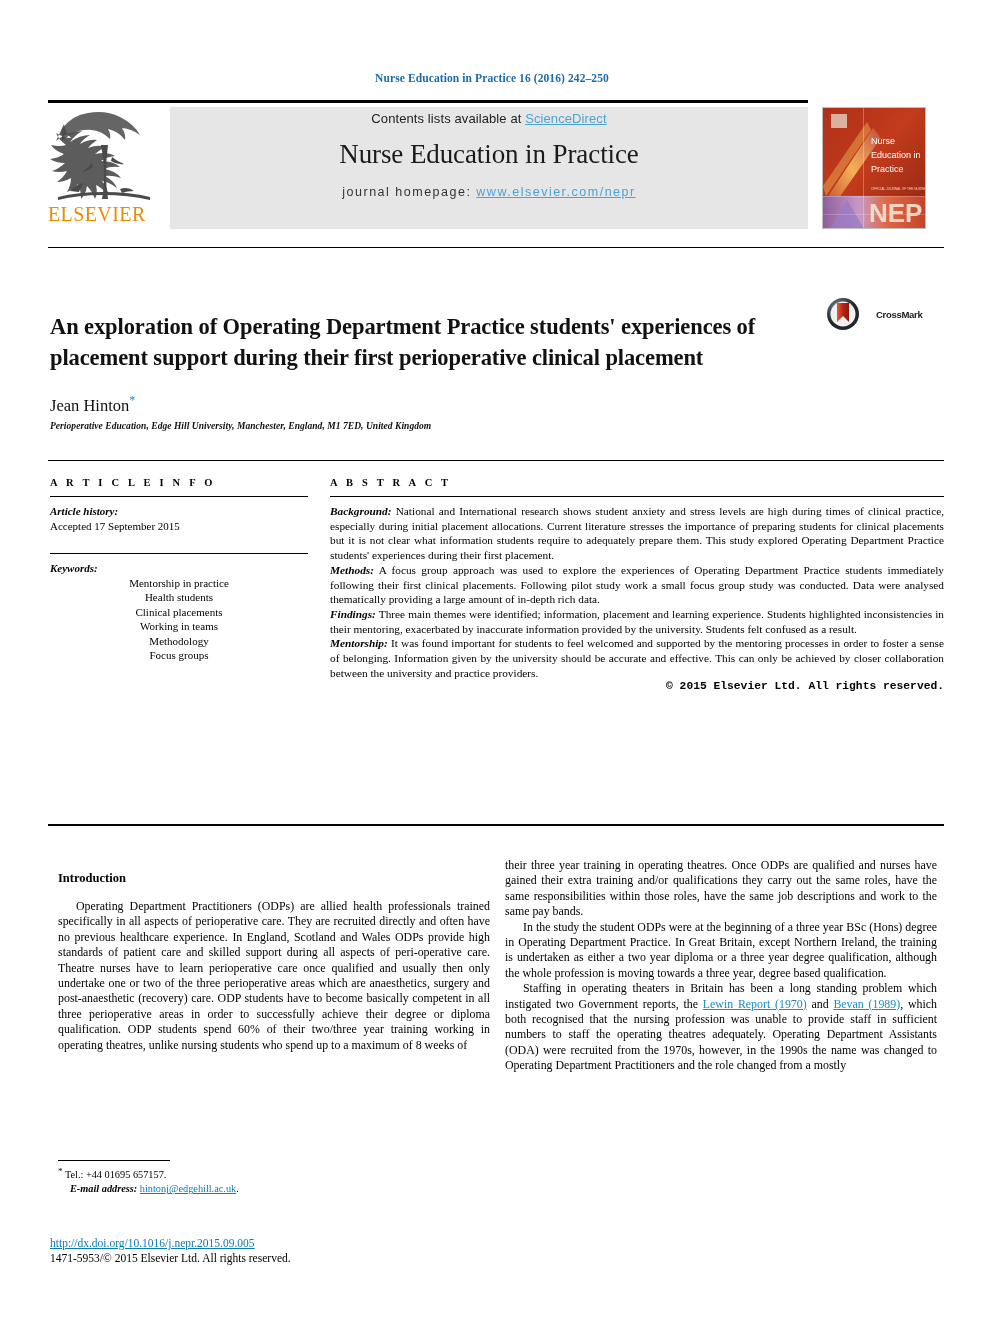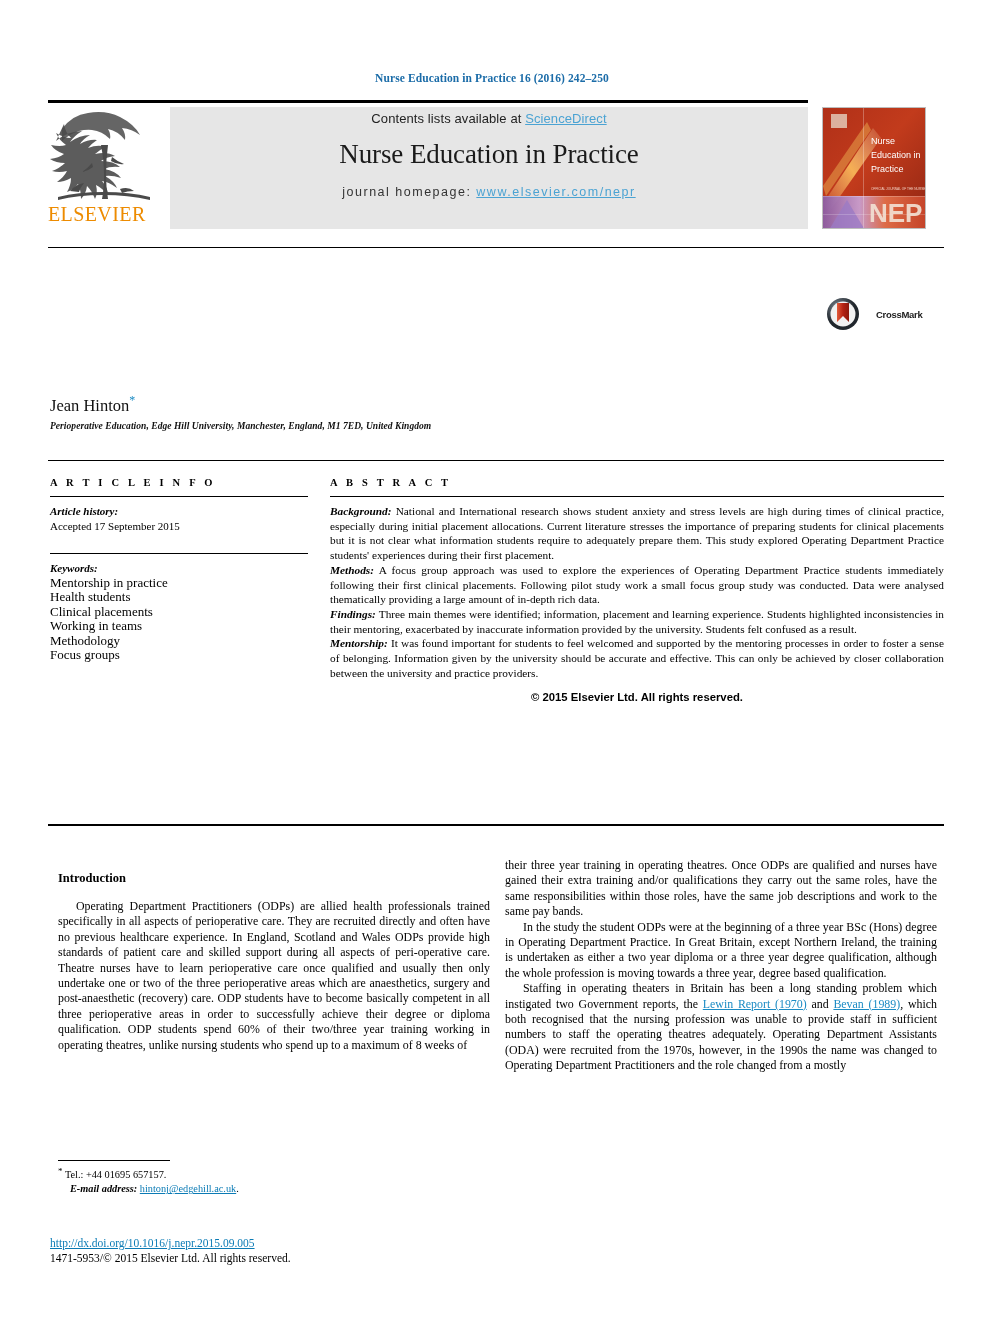--- a/index.html
+++ b/index.html
@@ -222,41 +222,42 @@
     line-height: 14.5px;
     color: #000;
   }
   .kw-list {
     margin: 0;
     padding: 0;
     list-style: none;
   }
   .kw-list li {
     font-family: "Liberation Serif", serif;
-    font-size: 13px;
+    font-size: 11px;
     line-height: 14.5px;
+    text-align: center;
   }
   .abs-para {
     font-family: "Liberation Serif", serif;
     font-size: 11.3px;
     line-height: 14.7px;
     text-align: justify;
     color: #000;
     margin: 0;
   }
   .abs-para .lead {
     font-style: italic;
     font-weight: bold;
   }
   .copyright {
-    font-family: Liberation Sans, sans-serif;
+    font-family: Liberation Mono, monospace;
     font-size: 11.3px;
-    text-align: center;
-    font-weight: bold;
-    margin-top: 11px;
+    text-align: right;
+    font-weight: bold;
+    margin-top: 0;
   }
   .info-rule-bottom {
     position: absolute;
     left: 48px;
     top: 824px;
     width: 896px;
     height: 2px;
     background: #000;
   }
 
@@ -393,20 +394,21 @@
       <text x="48" y="36" font-family="Liberation Sans, sans-serif" font-size="9" fill="#ffffff">Nurse</text>
       <text x="48" y="50" font-family="Liberation Sans, sans-serif" font-size="9" fill="#ffffff">Education in</text>
       <text x="48" y="64" font-family="Liberation Sans, sans-serif" font-size="9" fill="#ffffff">Practice</text>
       <text x="48" y="82" font-family="Liberation Sans, sans-serif" font-size="3.2" fill="#f2cfc0">OFFICIAL JOURNAL OF THE NURSE EDUCATION</text>
       <text x="46" y="114" font-family="Liberation Sans, sans-serif" font-weight="bold" font-size="26" fill="#f3e2d5" opacity="0.9">NEP</text>
     </svg>
   </div>
 
   <div class="title-rule"></div>
 
+  <h1 class="article-title">An exploration of Operating Department Practice students' experiences of placement support during their first perioperative clinical placement</h1>
 
   <div class="crossmark">
     <svg width="34" height="34" viewBox="0 0 34 34">
       <defs>
         <radialGradient id="cmg" cx="35%" cy="30%">
           <stop offset="0%" stop-color="#7e8a95"></stop>
           <stop offset="100%" stop-color="#20262c"></stop>
         </radialGradient>
         <linearGradient id="cmr" x1="0" y1="0" x2="1" y2="0">
           <stop offset="0%" stop-color="#e25b3a"></stop>

